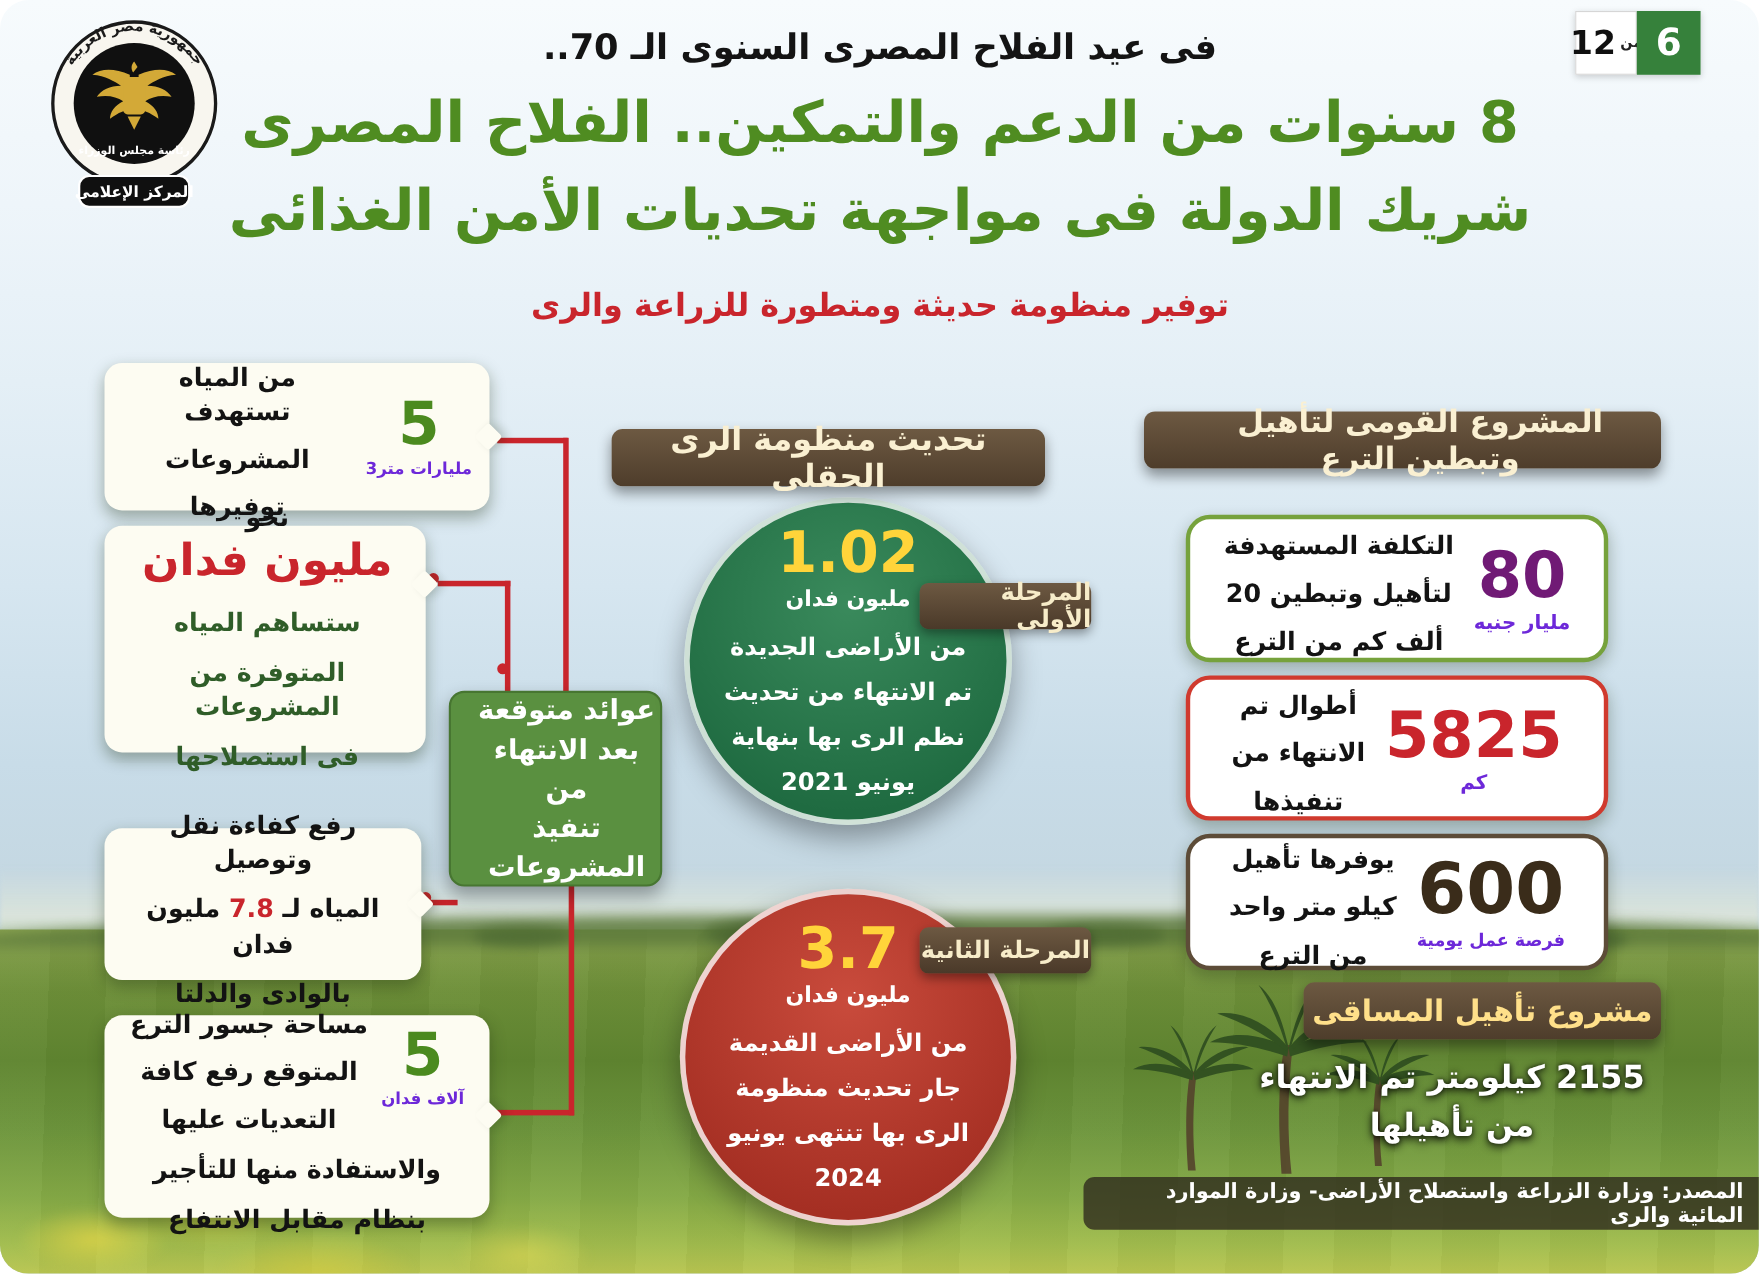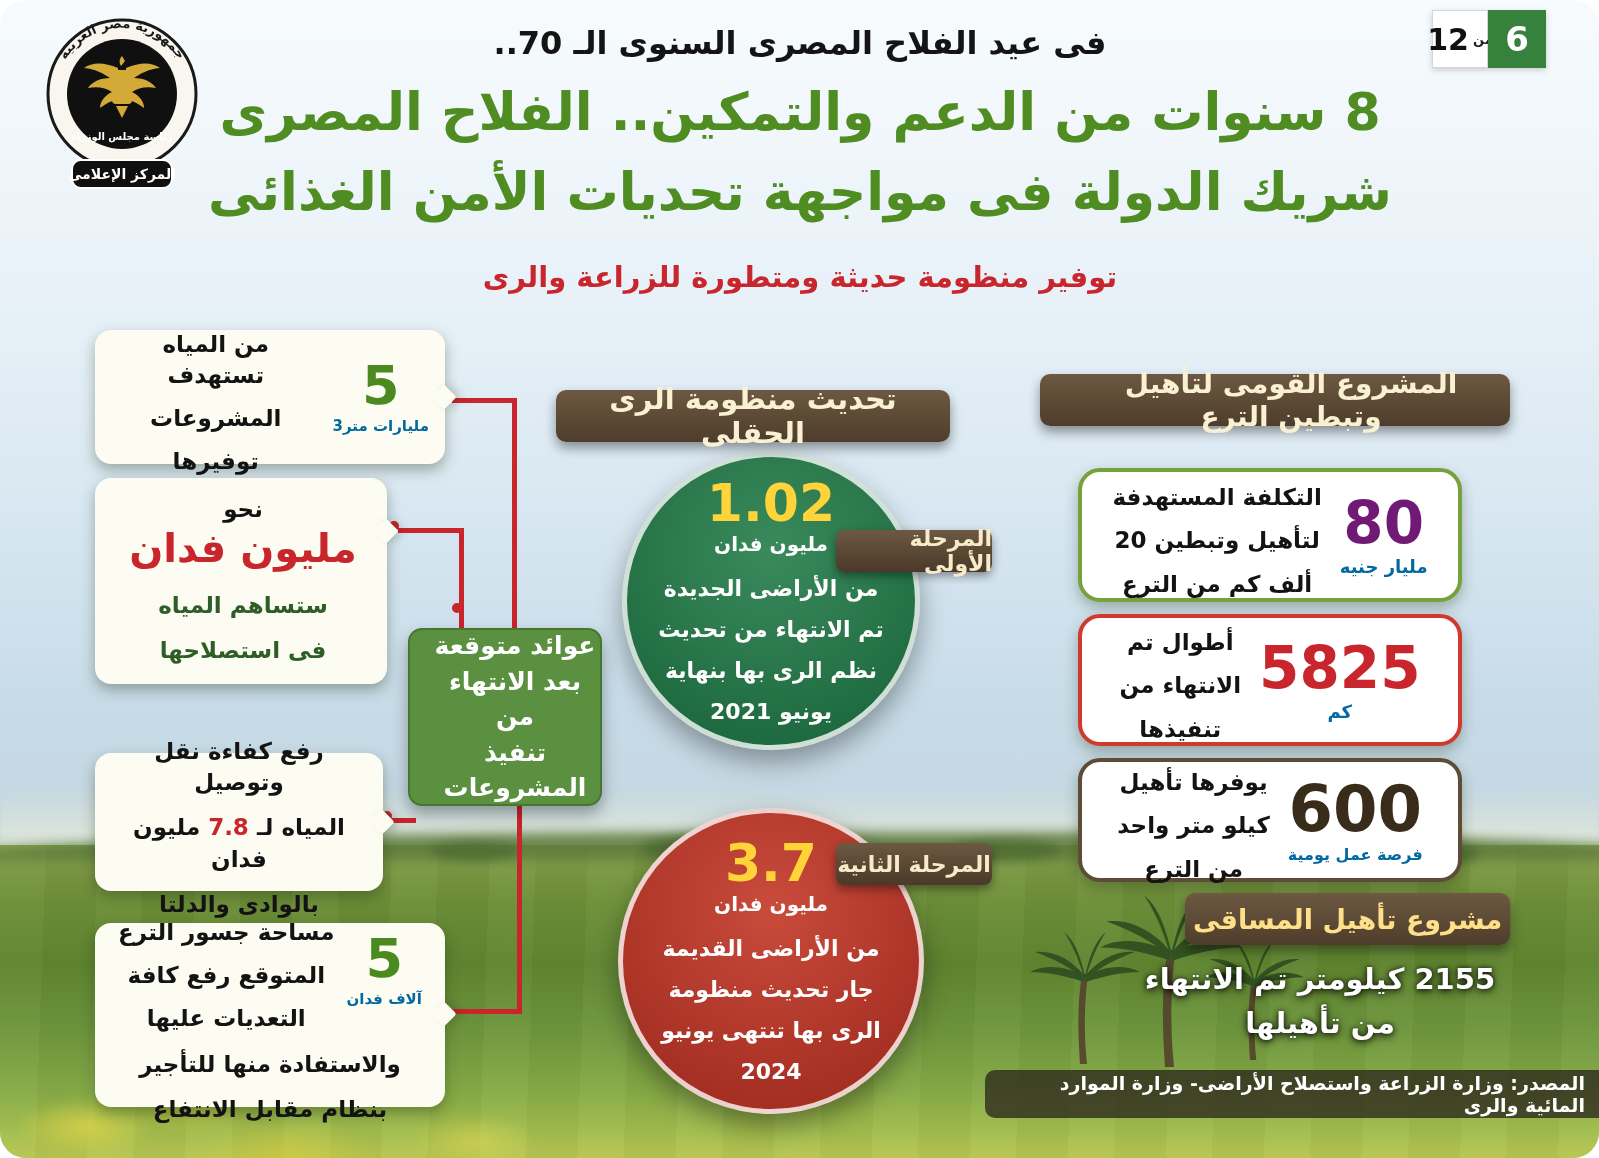--- a/index.html
+++ b/index.html
@@ -53,21 +53,21 @@
 
   
   .card { position:absolute; background:#fdfcf2; border-radius:16px; z-index:5; overflow:visible;
     box-shadow:0 6px 14px rgba(30,45,15,.35); display:flex; align-items:center; justify-content:center;
     gap:12px; padding:12px 16px; }
   .notch { position:absolute; right:-8px; width:18px; height:18px; background:#fdfcf2;
     transform:rotate(45deg); border-radius:3px; z-index:-1; box-shadow:4px -4px 8px rgba(30,45,15,.18); }
   .card.col { flex-direction:column; gap:2px; text-align:center; }
   .stat { display:flex; flex-direction:column; align-items:center; flex:0 0 auto; }
   .stat-num { font-size:54px; font-weight:bold; line-height:1; color:#4b8a1f; }
-  .stat-unit { font-size:15px; font-weight:bold; color:#0369a1; margin-top:4px; text-align:center; white-space:nowrap; }
+  .stat-unit { font-size:15px; font-weight:bold; color:#6d28d9; margin-top:4px; text-align:center; white-space:nowrap; }
   .lines { display:flex; flex-direction:column; text-align:center; }
   .cl { font-size:23px; font-weight:bold; line-height:1.35; color:#131313;margin-top:12px; }
   .gtext { color:#2f5d28; }
   .intro { font-size:23px; font-weight:bold; color:#131313; }
   .big-red { font-size:40px; font-weight:bold; color:#c9252c; line-height:1.2; margin-bottom:4px; }
   .red-num { color:#c9252c; }
 
   .c-left1 { left:95px; top:330px; width:350px; height:134px; }
   .c-left2 { left:95px; top:478px; width:292px; height:206px;padding-left:20px; }
   .c-left3 { left:95px; top:753px; width:288px; height:138px; }
@@ -220,20 +220,21 @@
       <div class="cl">المشروعات</div>
       <div class="cl">توفيرها</div>
     </div>
   </div>
 
   <div class="card c-left2 col">
     <div class="notch" style="top:44px"></div>
     <div class="intro">نحو</div>
     <div class="big-red">مليون فدان</div>
     <div class="cl gtext">ستساهم المياه</div>
+    <div class="cl gtext">المتوفرة من المشروعات</div>
     <div class="cl gtext">فى استصلاحها</div>
   </div>
 
   <div class="card c-left3 col">
     <div class="notch" style="top:60px"></div>
     <div class="cl">رفع كفاءة نقل وتوصيل</div>
     <div class="cl"><span>المياه لـ </span><span class="red-num">7.8</span><span> مليون فدان</span></div>
     <div class="cl">بالوادى والدلتا</div>
   </div>
 

